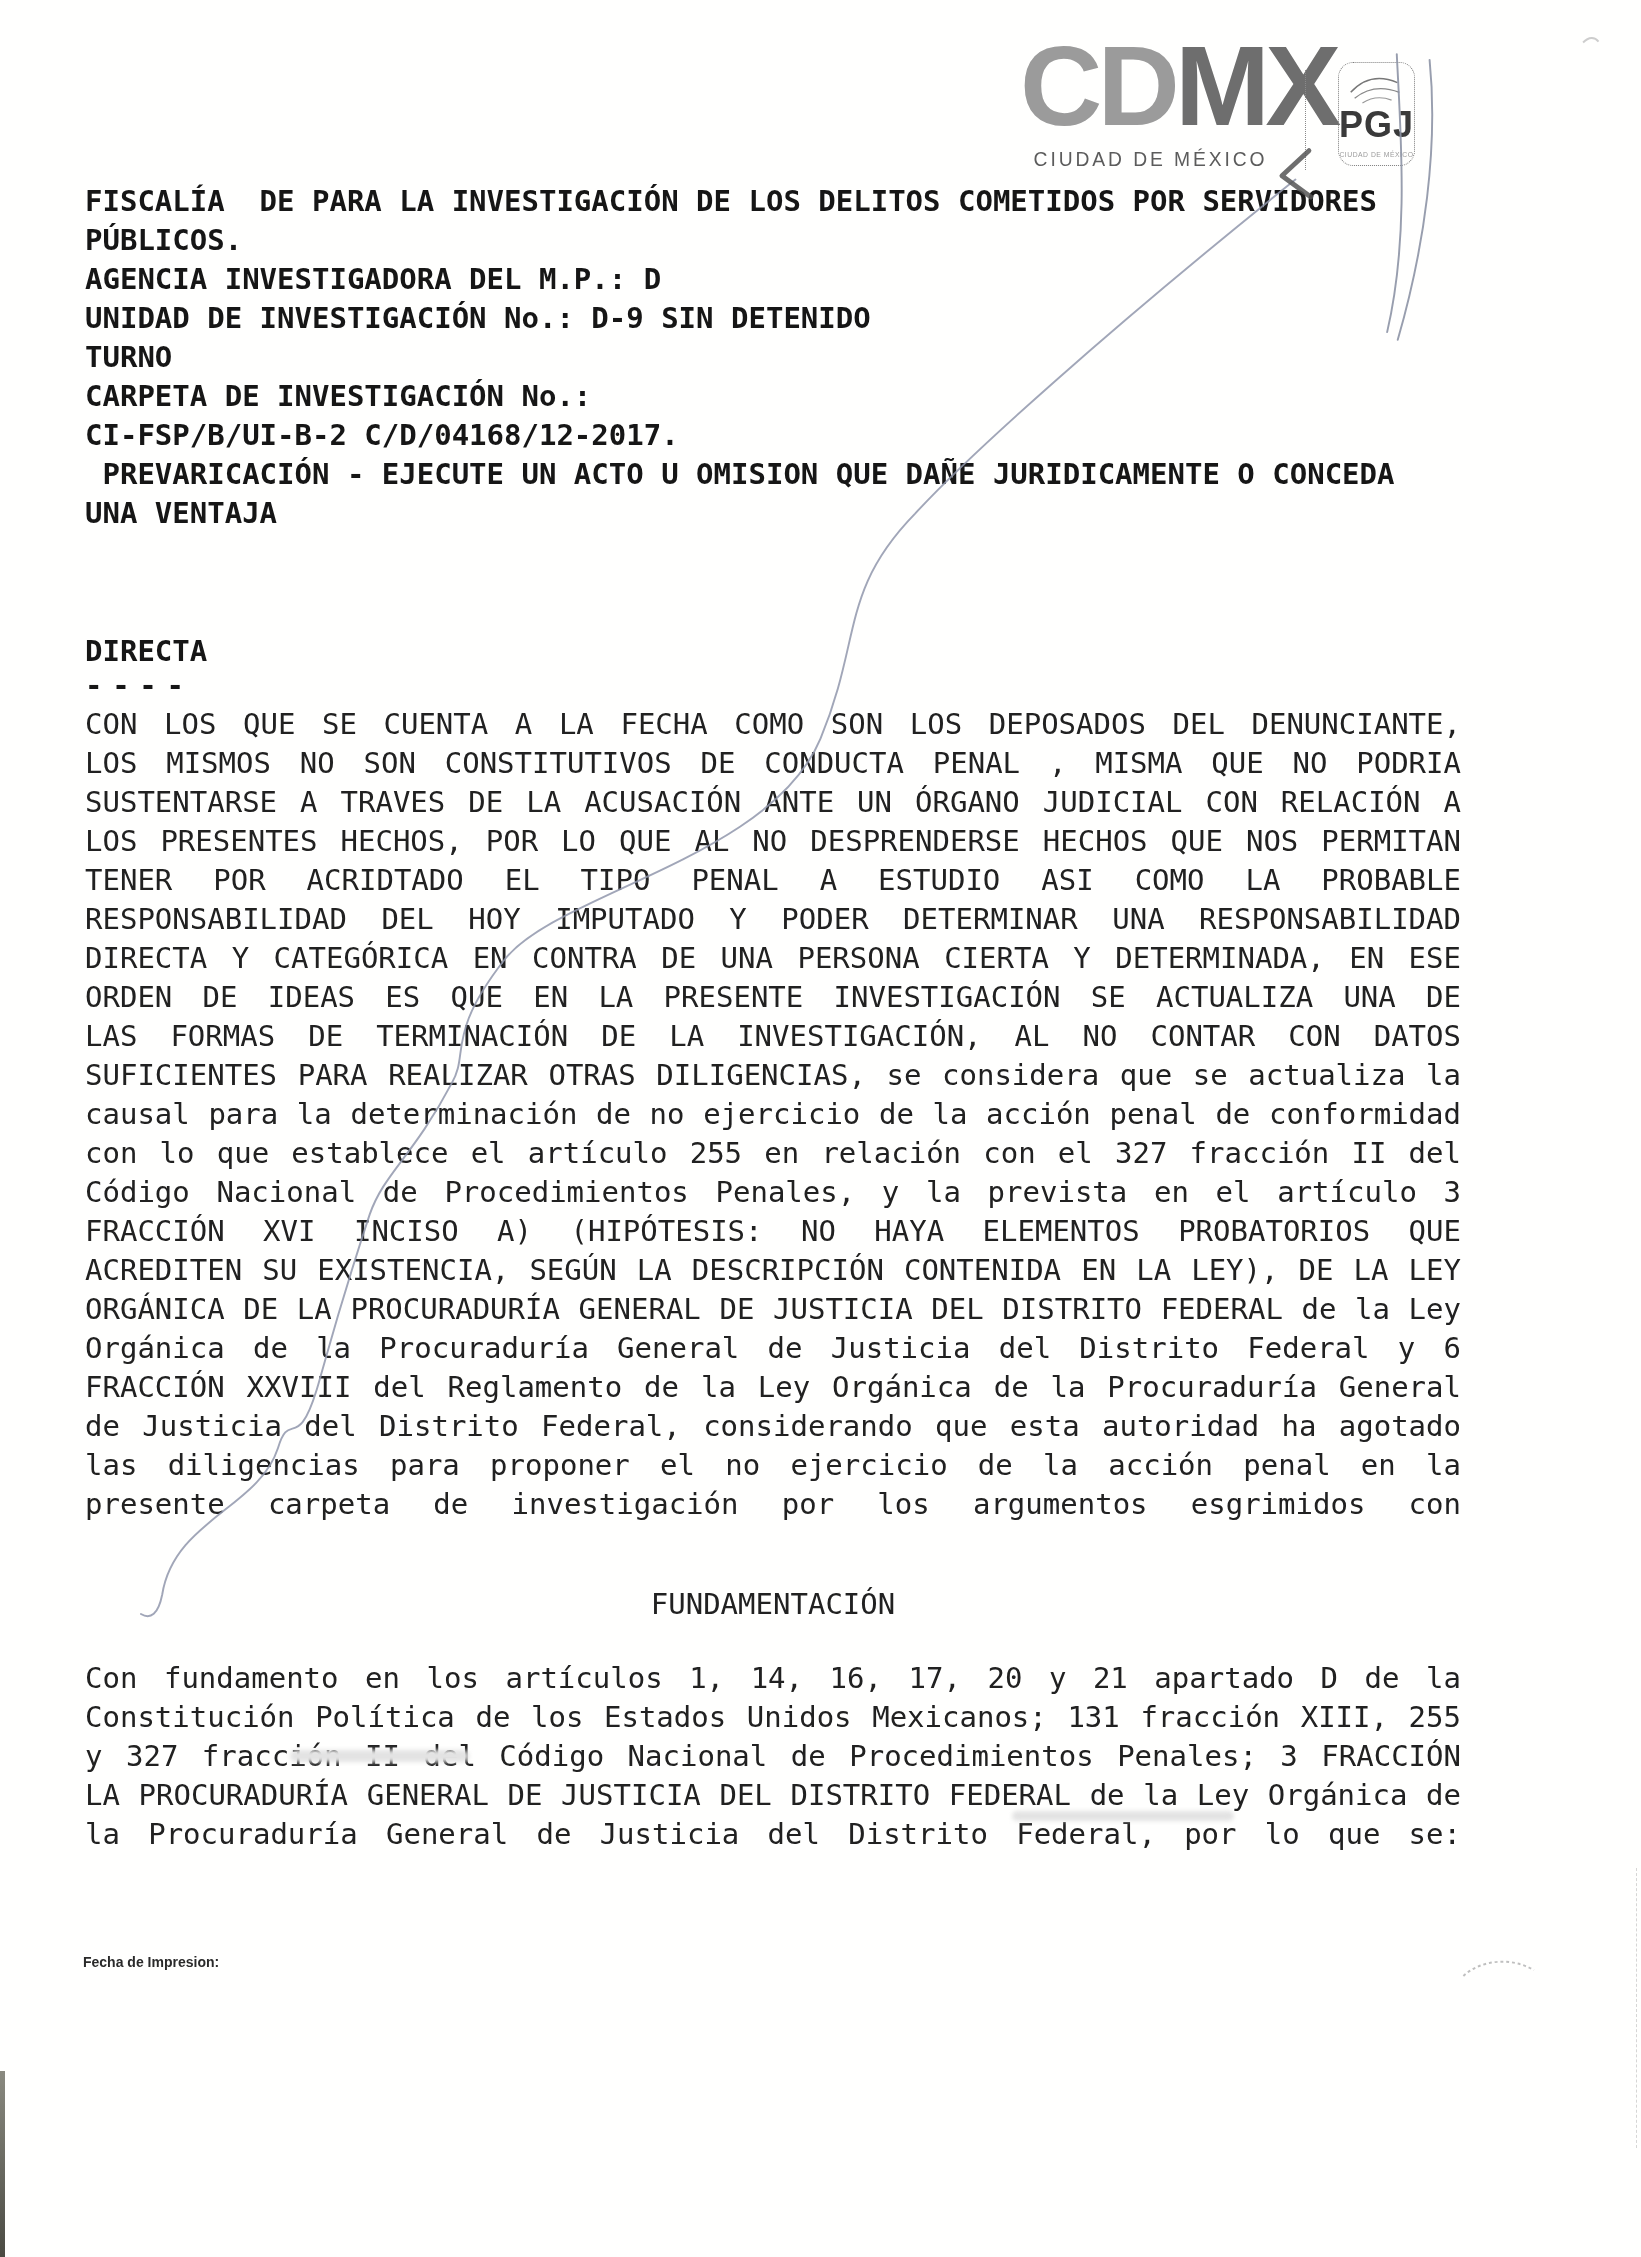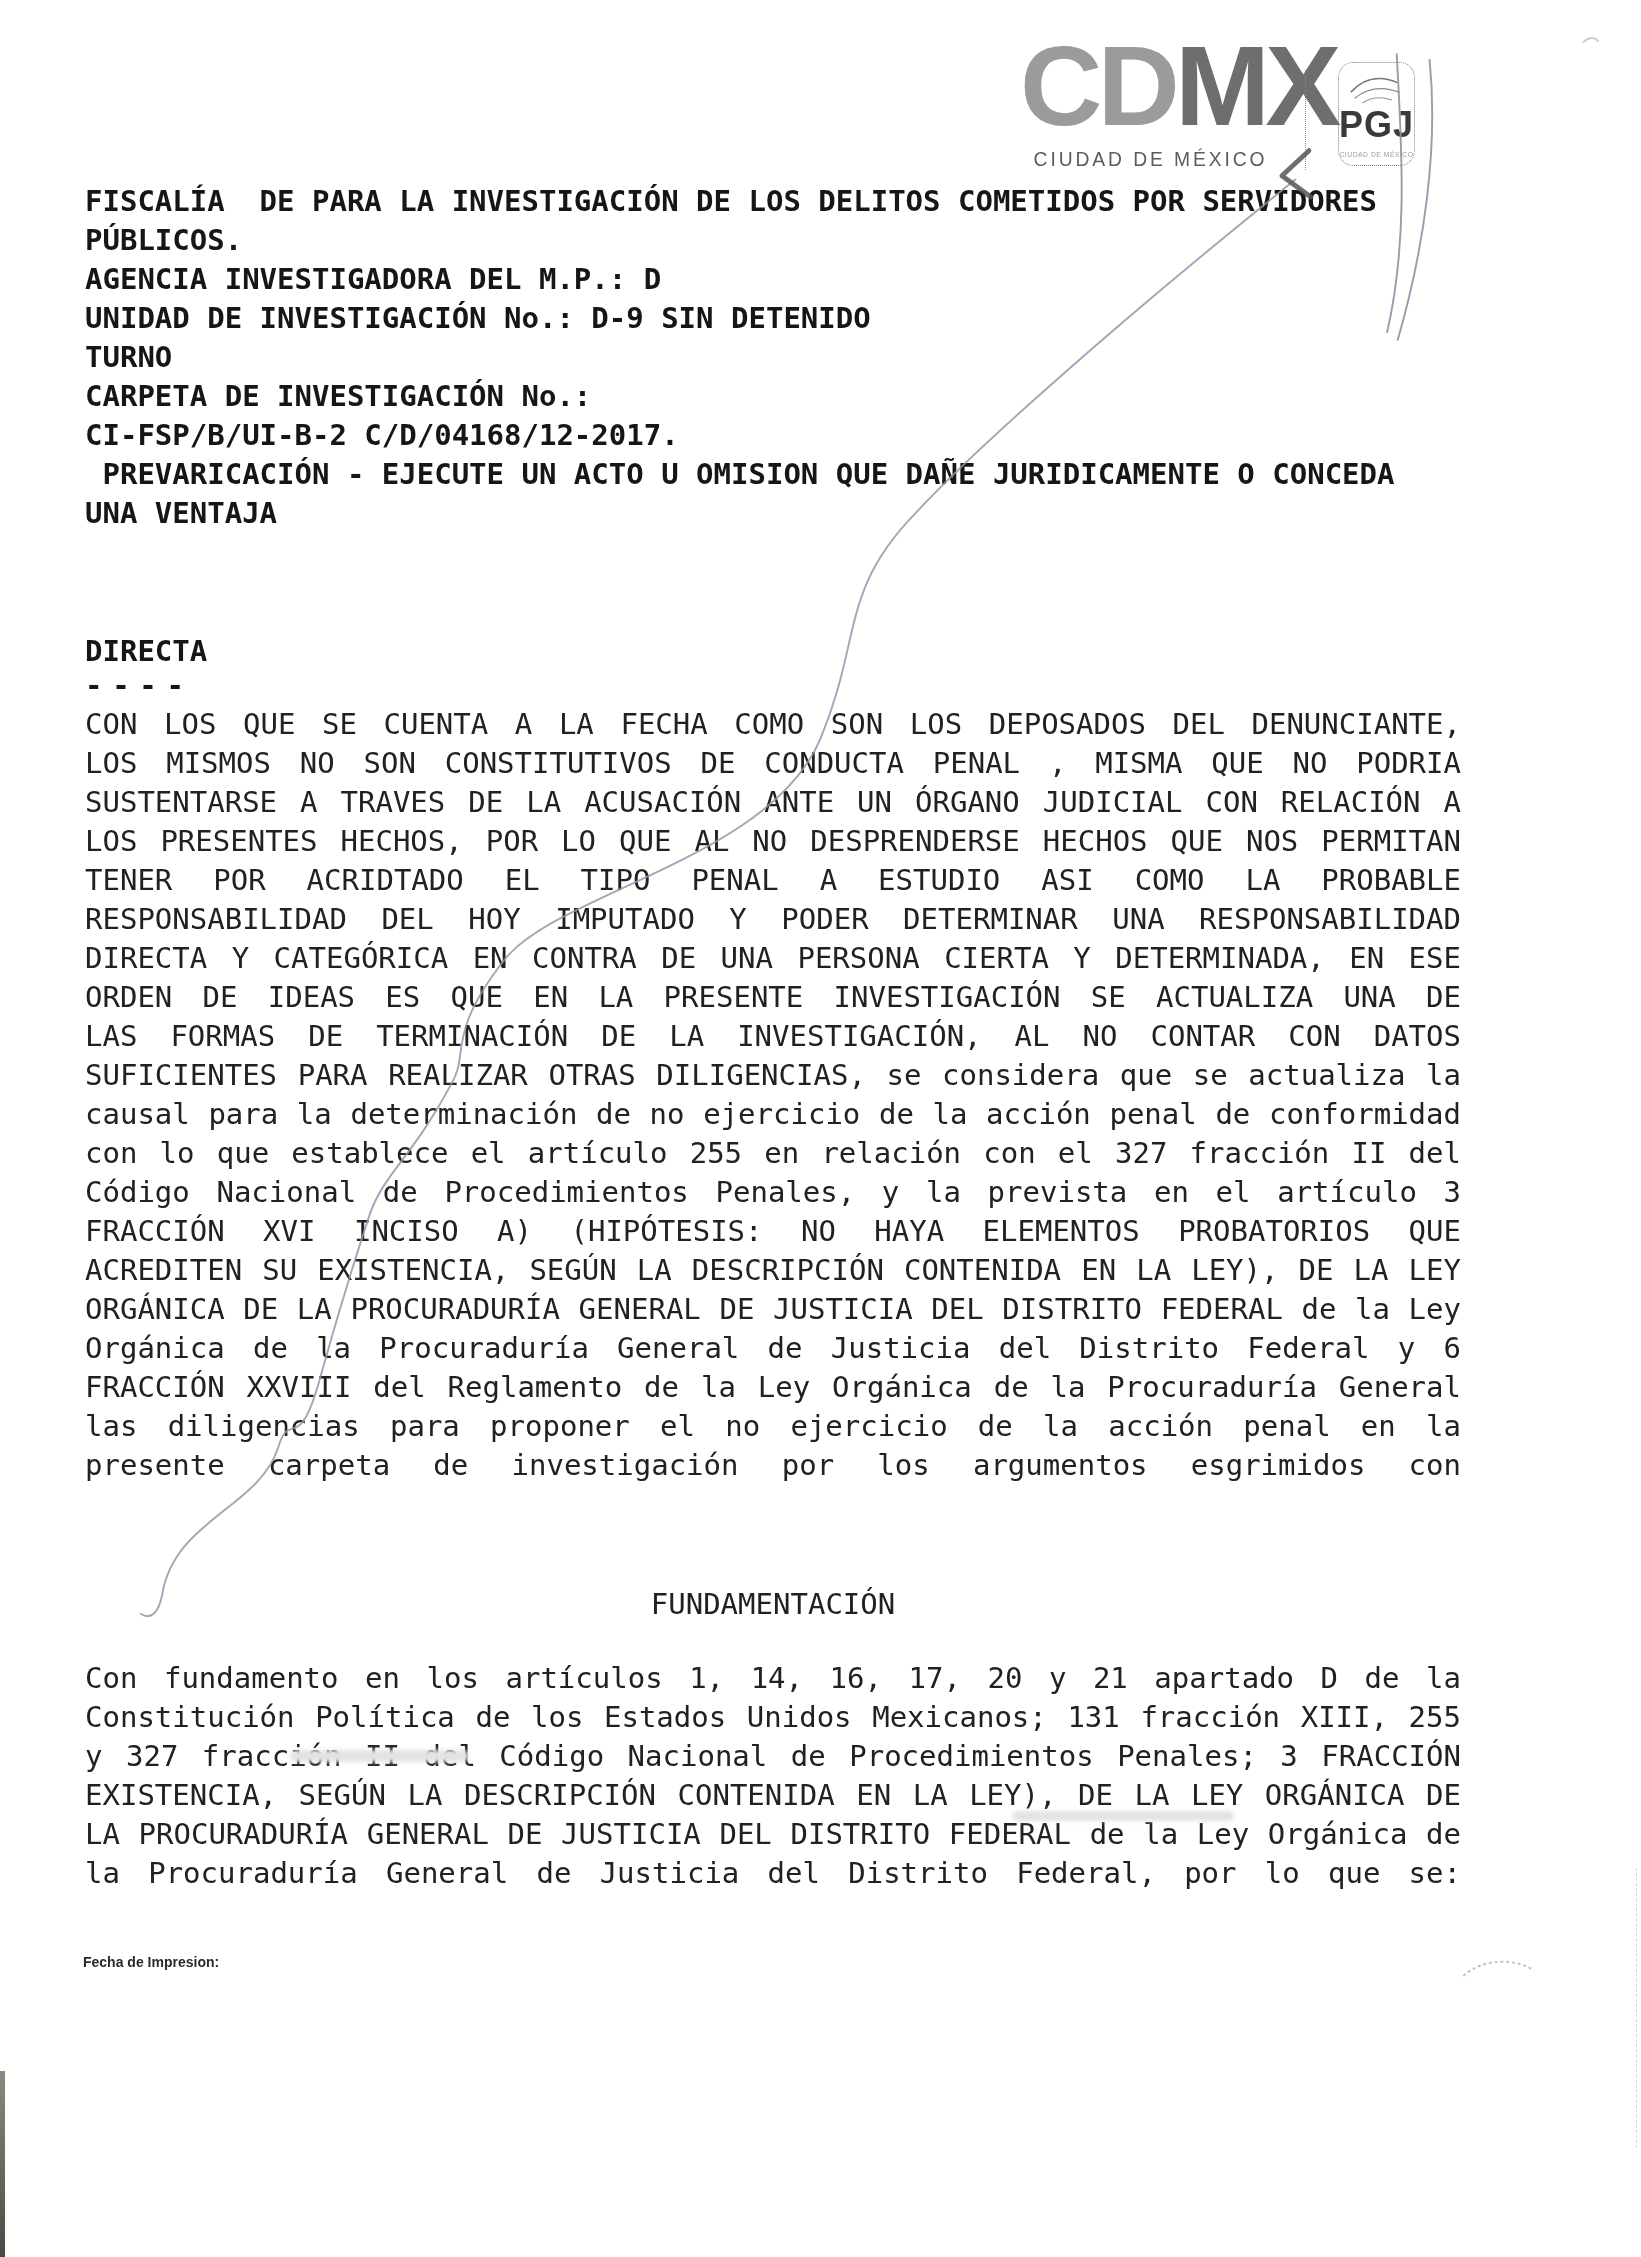--- a/index.html
+++ b/index.html
@@ -111,31 +111,31 @@
     <div class="ln j">LAS FORMAS DE TERMINACIÓN DE LA INVESTIGACIÓN, AL NO CONTAR CON DATOS</div>
     <div class="ln j">SUFICIENTES PARA REALIZAR OTRAS DILIGENCIAS, se considera que se actualiza la</div>
     <div class="ln j">causal para la determinación de no ejercicio de la acción penal de conformidad</div>
     <div class="ln j">con lo que establece el artículo 255 en relación con el 327 fracción II del</div>
     <div class="ln j">Código Nacional de Procedimientos Penales, y la prevista en el artículo 3</div>
     <div class="ln j">FRACCIÓN XVI INCISO A) (HIPÓTESIS: NO HAYA ELEMENTOS PROBATORIOS QUE</div>
     <div class="ln j">ACREDITEN SU EXISTENCIA, SEGÚN LA DESCRIPCIÓN CONTENIDA EN LA LEY), DE LA LEY</div>
     <div class="ln j">ORGÁNICA DE LA PROCURADURÍA GENERAL DE JUSTICIA DEL DISTRITO FEDERAL de la Ley</div>
     <div class="ln j">Orgánica de la Procuraduría General de Justicia del Distrito Federal y 6</div>
     <div class="ln j">FRACCIÓN XXVIII del Reglamento de la Ley Orgánica de la Procuraduría General</div>
+    <div class="ln j">de Justicia del Distrito Federal, considerando que esta autoridad ha agotado</div>
     <div class="ln j">las diligencias para proponer el no ejercicio de la acción penal en la</div>
     <div class="ln j">presente carpeta de investigación por los argumentos esgrimidos con</div>
   </div>
 
   <div class="col heading2 ln">FUNDAMENTACIÓN</div>
 
   <div class="col para2">
     <div class="ln j">Con fundamento en los artículos 1, 14, 16, 17, 20 y 21 apartado D de la</div>
     <div class="ln j">Constitución Política de los Estados Unidos Mexicanos; 131 fracción XIII, 255</div>
     <div class="ln j">y 327 fracción II del Código Nacional de Procedimientos Penales; 3 FRACCIÓN</div>
-    <div class="ln j">EXISTENCIA, SEGÚN LA DESCRIPCIÓN CONTENIDA EN LA LEY), DE LA LEY ORGÁNICA DE</div>
     <div class="ln j">LA PROCURADURÍA GENERAL DE JUSTICIA DEL DISTRITO FEDERAL de la Ley Orgánica de</div>
     <div class="ln j">la Procuraduría General de Justicia del Distrito Federal, por lo que se:</div>
   </div>
 
   <div class="footer-label">Fecha de Impresion:</div>
 
   <div class="smudge smudge-1"></div>
   <div class="smudge smudge-2"></div>
   <div class="edge-left"></div>
   <div class="edge-right"></div>

